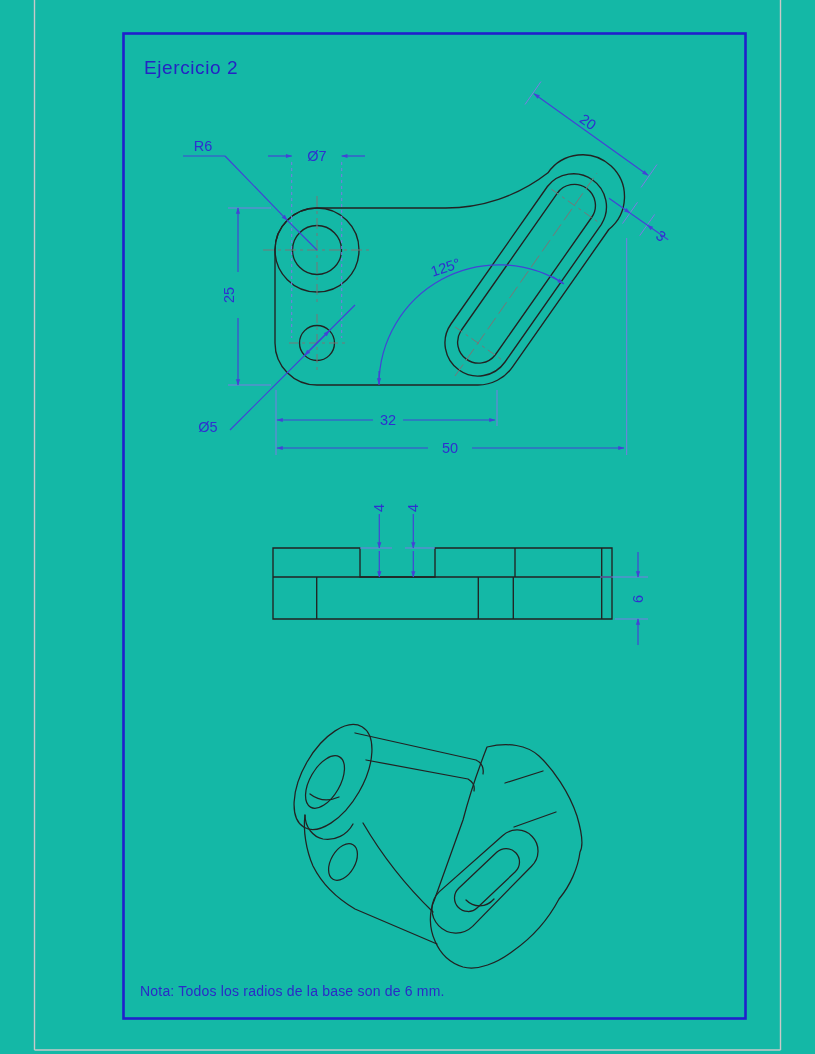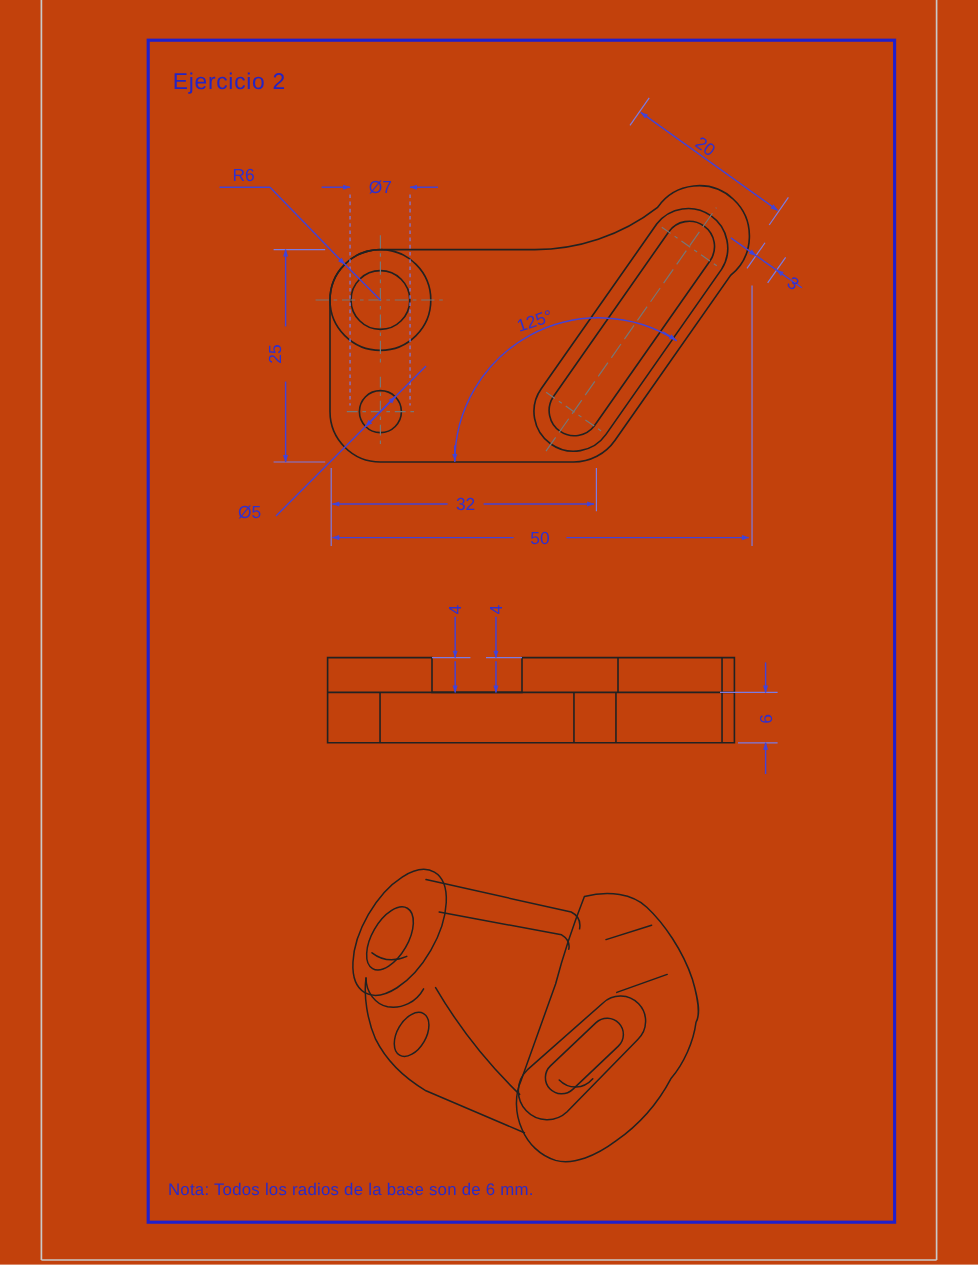--- a/index.html
+++ b/index.html
@@ -1,16 +1,16 @@
 <!DOCTYPE html>
 <html><head>
 <meta charset="utf-8">
 <style>
   html,body{margin:0;padding:0;background:#ffffff;}
-  .canvas{position:relative;width:815px;height:1054px;background:#c2410c;overflow:hidden;
+  .canvas{position:relative;width:815px;height:1054px;background:#14b8a6;overflow:hidden;
           font-family:"Liberation Sans", sans-serif;}
   svg text{font-family:"Liberation Sans", sans-serif;}
   .dimtxt{fill:#2f2fd0;font-size:14.5px;}
   .titletxt{fill:#2424c4;font-size:19px;letter-spacing:.6px;}
   .notetxt{fill:#2a2ac8;font-size:14px;letter-spacing:.2px;}
 </style>
 </head>
 <body>
 
 <div class="canvas">

